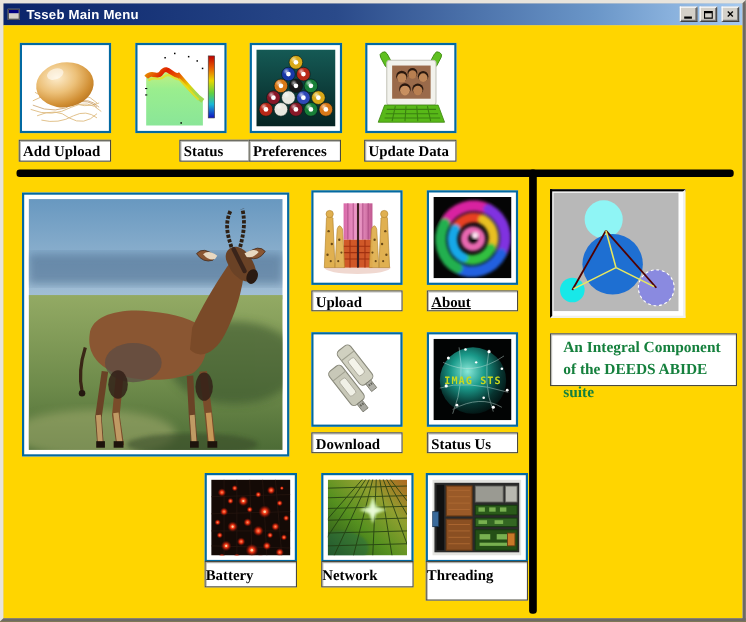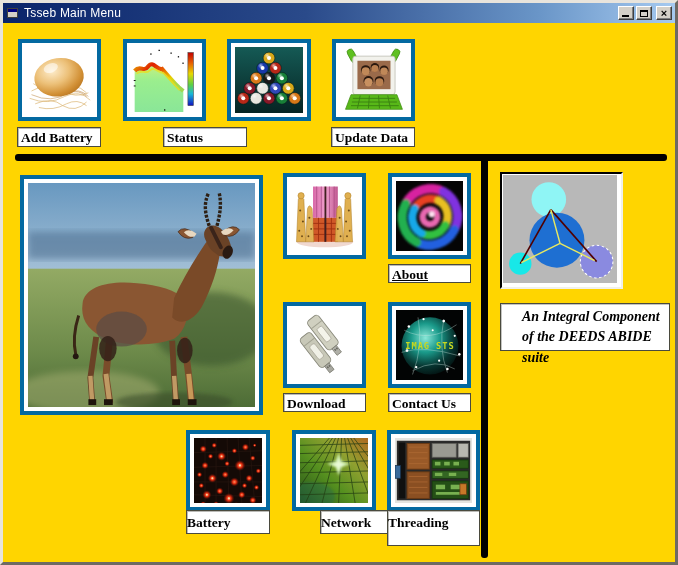--- a/index.html
+++ b/index.html
@@ -12,61 +12,61 @@
     overflow:hidden;
   }
   .titlebar{
     position:absolute;left:0;top:0;width:672px;height:20px;
     background:linear-gradient(90deg,#0a246a 0%,#2a4a8a 45%,#6a96c8 80%,#a6caf0 100%);
     display:flex;align-items:center;padding:0 3px;
   }
   .t-icon{width:14px;height:13px;position:relative;margin-right:4px;flex:0 0 auto;}
   .t-icon .f{position:absolute;left:1px;top:1px;width:11px;height:10px;background:#d4d0c8;border:1px solid #404040;}
   .t-icon .f b{display:block;height:3px;background:#000080;}
-  .t-title{color:#fff;font-size:12px;font-weight:normal;letter-spacing:.2px;white-space:nowrap;}
+  .t-title{color:#fff;font-size:12px;font-weight:bold;letter-spacing:.2px;white-space:nowrap;}
   .t-btns{margin-left:auto;display:flex;gap:2px;}
   .t-btn{
     width:16px;height:14px;background:#d4d0c8;position:relative;
     border:1px solid;border-color:#ffffff #404040 #404040 #ffffff;
     box-shadow:inset -1px -1px 0 #808080;
     display:flex;align-items:center;justify-content:center;
     font-size:11px;font-weight:bold;line-height:1;color:#000;cursor:default;
   }
   .t-btn.close{margin-left:2px;}
   .g-min{position:absolute;left:3px;bottom:2px;width:7px;height:2px;background:#000;}
   .g-max{width:8px;height:7px;border:1px solid #000;border-top-width:2px;}
   .client{
     position:absolute;left:0;top:20px;width:672px;height:539px;
     background:#ffd500;
   }
   .frame{
-    position:absolute;background:#fff;border:4px solid #0369a1;padding:4px;
+    position:absolute;background:#fff;border:2px solid #0369a1;padding:4px;
   }
   .frame svg{width:100%;height:100%;display:block;}
   .lbl{
     position:absolute;background:#fff;color:#000;
     border:1px solid #4a4a3e;
     box-shadow:inset 1px 1px 0 rgba(60,60,50,.35), inset -1px -1px 0 #ffffff;
     font-family:"Liberation Serif",serif;font-weight:bold;font-size:13.5px;
     line-height:17px;padding:1px 1px 0 3px;white-space:nowrap;overflow:hidden;
   }
   .lbl.center{text-align:left;padding-left:0;line-height:21px;}
   .rule{position:absolute;background:#000;border-radius:3px;}
   .mol-frame{
     position:absolute;background:#fff;
     border:2px solid;border-color:#000 #f0f0ec #f0f0ec #000;
     padding:1px 4px 4px 1px;
   }
   .mol-frame svg{width:100%;height:100%;display:block;}
   .tagline{
-    position:absolute;background:#fff;color:#000000;
+    position:absolute;background:#fff;color:#15803d;
     border:1px solid #4a4a3e;
     box-shadow:inset 1px 1px 0 rgba(60,60,50,.3), inset -1px -1px 0 #fff;
-    font-family:"Liberation Serif",serif;font-weight:bold;font-style:italic;
-    font-size:14px;line-height:1.45;padding:3px 2px 2px 21px;
+    font-family:"Liberation Serif",serif;font-weight:bold;
+    font-size:14px;line-height:1.45;padding:3px 2px 2px 11px;
   }
 </style>
 </head>
 <body>
 
 <div class="window">
 
   <div class="titlebar">
     <span class="t-icon">
         <span class="f">
@@ -260,22 +260,23 @@
             <path d="M13,60 L62,60"></path>
             <path d="M12,64 L64,64"></path>
           <path d="M22,53 L19,67"></path>
             <path d="M32,53 L31,67"></path>
             <path d="M42,53 L43,67"></path>
             <path d="M52,53 L55,67"></path>
         </g>
       </svg>
     </div>
 
-    <div class="lbl" style="left:14px;top:104px;width:84px;height:20px;">Add Battery</div>
+    <div class="lbl" style="left:14px;top:104px;width:84px;height:20px;">Add Upload</div>
     <div class="lbl" style="left:119px;top:104px;width:84px;height:20px;margin-left:41px;">Status</div>
+    <div class="lbl" style="left:223px;top:104px;width:84px;height:20px;">Preferences</div>
     <div class="lbl" style="left:328px;top:104px;width:84px;height:20px;">Update Data</div>
 
     <div class="rule" style="left:12px;top:131px;width:652px;height:7px;"></div>
     <div class="rule" style="left:478px;top:131px;width:7px;height:404px;"></div>
 
     <div class="frame" style="left:17px;top:152px;width:243px;height:240px;">
       <svg viewBox="0 0 233 230" preserveAspectRatio="none">
         <defs>
           <linearGradient id="skyG" x1="0" y1="0" x2="0" y2="1">
             <stop offset="0%" stop-color="#6898c0"></stop>
@@ -402,20 +403,21 @@
           <path d="M18,39 A19,20 0 0 1 37,19" stroke="#e84020" stroke-width="9"></path>
           <path d="M37,19 A19,20 0 0 1 56,39" stroke="#e8c020" stroke-width="9"></path>
           <path d="M56,39 A19,20 0 0 1 37,59" stroke="#30c040" stroke-width="9"></path>
           <path d="M37,59 A19,20 0 0 1 18,39" stroke="#18a8e8" stroke-width="9"></path>
           <circle cx="37" cy="39" r="8" stroke="#e868b0" stroke-width="7"></circle>
         </g>
         <circle cx="39" cy="36" r="3.5" fill="#ffe0f0" filter="url(#swb)"></circle>
       </svg>
     </div>
 
+    <div class="lbl" style="left:280px;top:241px;width:83px;height:19px;">Upload</div>
     <div class="lbl" style="left:385px;top:241px;width:83px;height:19px;text-decoration:underline;">About</div>
 
     <div class="frame" style="left:280px;top:279px;width:83px;height:86px;">
       <svg viewBox="0 0 73 76" preserveAspectRatio="none">
         <rect width="73" height="76" fill="#fff"></rect>
         <g transform="rotate(-38 37 38)">
           <g transform="translate(14,-8)">
             <rect x="22" y="14" width="15" height="40" rx="4" fill="#d0d0c0" stroke="#88887a" stroke-width="1"></rect>
             <line x1="22" y1="23" x2="37" y2="23" stroke="#a0a090" stroke-width="1"></line>
             <rect x="26" y="27" width="7" height="18" rx="2" fill="#f4f4ea" stroke="#aaa79a" stroke-width=".8"></rect>
@@ -464,21 +466,21 @@
           <circle cx="22" cy="62" r="1.3"></circle>
             <circle cx="56" cy="64" r="1.4"></circle>
             <circle cx="40" cy="22" r="1.1"></circle>
             <circle cx="47" cy="55" r="1.2"></circle>
         </g>
         <text x="37" y="42" text-anchor="middle" font-family="'DejaVu Sans Mono',monospace" font-size="9.5" font-weight="bold" fill="#c8d820" letter-spacing="1">IMAG STS</text>
       </svg>
     </div>
 
     <div class="lbl" style="left:280px;top:370px;width:83px;height:19px;">Download</div>
-    <div class="lbl" style="left:385px;top:370px;width:83px;height:19px;">Contact Us</div>
+    <div class="lbl" style="left:385px;top:370px;width:83px;height:19px;">Status Us</div>
 
     <div class="frame" style="left:183px;top:407px;width:84px;height:81px;">
       <svg viewBox="0 0 74 71" preserveAspectRatio="none">
         <rect width="74" height="71" fill="#140a06"></rect>
         <g stroke="#2a1812" stroke-width=".8" opacity=".8">
           <path d="M12,0 L12,71"></path>
             <path d="M24,0 L24,71"></path>
             <path d="M36,0 L38,71"></path>
             <path d="M48,0 L52,71"></path>
             <path d="M60,0 L66,71"></path>
@@ -604,21 +606,21 @@
             <rect x="58" y="38" width="8" height="3.5"></rect>
           <rect x="44" y="51" width="10" height="5"></rect>
             <rect x="60" y="51" width="10" height="5"></rect>
             <rect x="44" y="59" width="26" height="3"></rect>
         </g>
         <rect x="70" y="50" width="7" height="12" fill="#c87828" stroke="#6a3a14" stroke-width=".8"></rect>
       </svg>
     </div>
 
     <div class="lbl center" style="left:183px;top:487px;width:84px;height:24px;">Battery</div>
-    <div class="lbl center" style="left:289px;top:487px;width:84px;height:24px;margin-left:28px;">Network</div>
+    <div class="lbl center" style="left:289px;top:487px;width:84px;height:24px;">Network</div>
     <div class="lbl center" style="left:384px;top:487px;width:93px;height:36px;">Threading</div>
 
     <div class="mol-frame" style="left:497px;top:149px;width:123px;height:117px;">
       <svg viewBox="0 0 112 106" preserveAspectRatio="none">
         <rect width="112" height="106" fill="#b8b8b8"></rect>
         <circle cx="45" cy="24" r="17" fill="#8ff5f5"></circle>
         <circle cx="92" cy="85" r="16" fill="#8a8ae0" stroke="#ffffff" stroke-width="1" stroke-dasharray="2.5,2.5"></circle>
         <circle cx="17" cy="87" r="11" fill="#18e8e8"></circle>
         <circle cx="53" cy="64" r="27" fill="#1e6fd2"></circle>
         <g stroke="#500000" stroke-width="1.6" fill="none">

